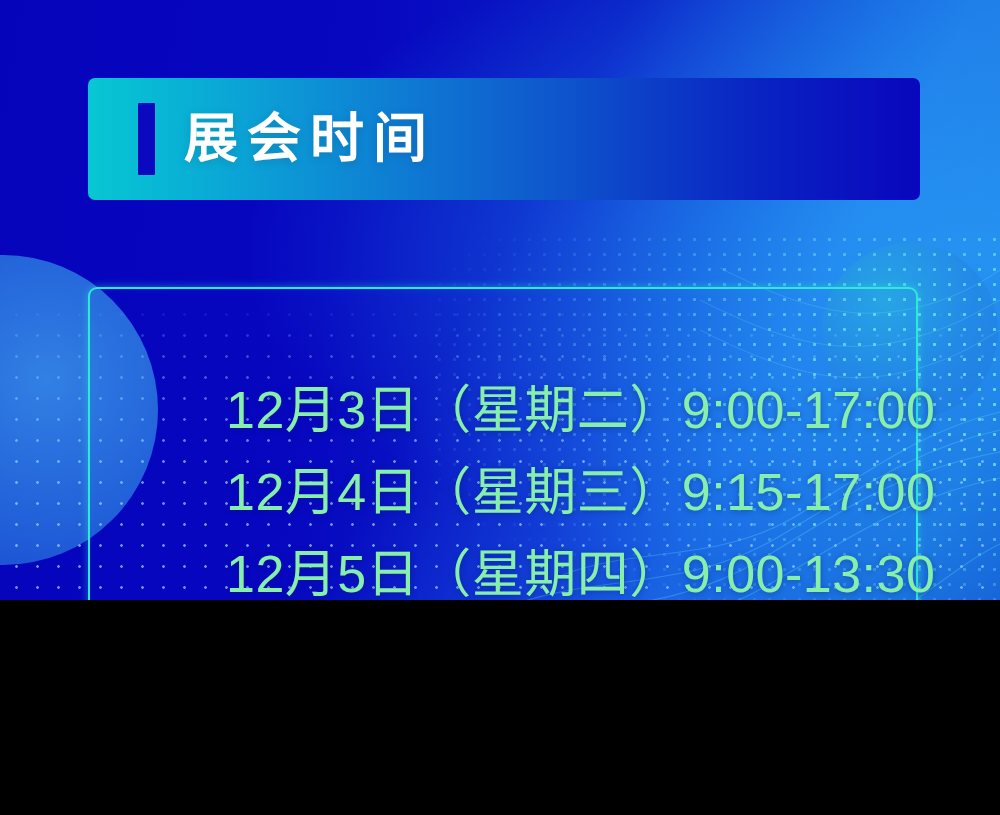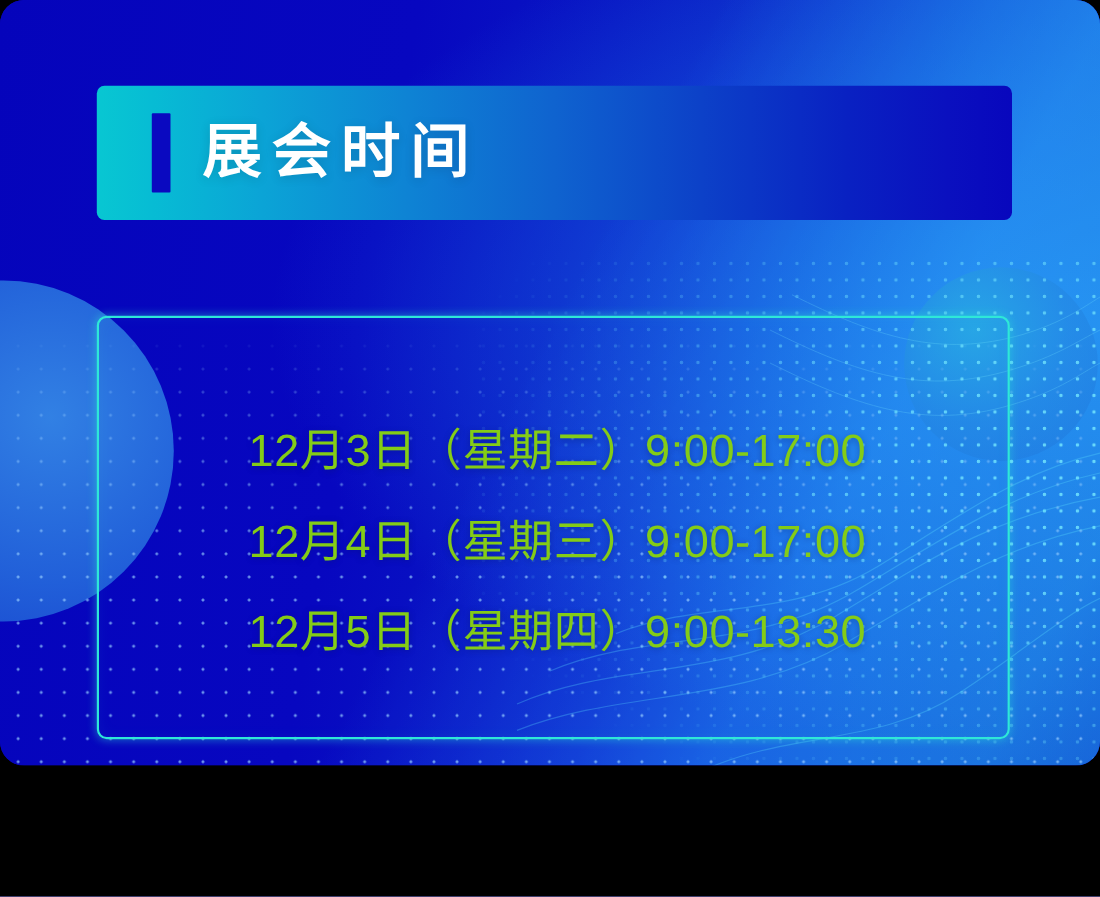--- a/index.html
+++ b/index.html
@@ -4,26 +4,25 @@
 <title>展会时间</title>
 <style>
   html, body {
     margin: 0;
     padding: 0;
     background: #000;
   }
   #poster {
     position: relative;
     width: 1000px;
-    height: 696px;
+    height: 600px;
     overflow: hidden;
     font-family: "Liberation Sans", "DejaVu Sans", sans-serif;
     background: #0606bd;
     user-select: none;
-    border-radius: 22px;
   }
 
   
   .bg-base {
     position: absolute;
     inset: 0;
     background:
       radial-gradient(130% 100% at 100% 42%, #1a73e8 0%, rgba(26,115,232,0) 58%),
       linear-gradient(100deg, #0504bb 0%, #0707c0 34%, #0a1fc6 58%, #0f47cf 80%, #1257cf 100%);
   }
@@ -152,22 +151,22 @@
   }
 
   
   .schedule {
     position: absolute;
     left: 226px;
     top: 369px;
     width: 560px;
   }
   .schedule-line {
-    color: #84cc16;
-    font-size: 41px;
+    color: #86efac;
+    font-size: 52px;
     font-weight: 400;
     line-height: 82px;
     white-space: nowrap;
     letter-spacing: 0.5px;
     text-shadow: 0 1px 6px rgba(0,20,90,0.35);
   }
 </style>
 </head>
 <body>
 
@@ -199,17 +198,17 @@
 
   <div class="title-banner">
     <div class="title-accent"></div>
     <div class="title-text">展会时间</div>
   </div>
 
   <div class="content-frame"></div>
 
   <div class="schedule">
     <div class="schedule-line">12月3日（星期二）9:00-17:00</div>
-    <div class="schedule-line">12月4日（星期三）9:00-17:00</div>
+    <div class="schedule-line">12月4日（星期三）9:15-17:00</div>
     <div class="schedule-line">12月5日（星期四）9:00-13:30</div>
   </div>
 
 </div>
 
 </body></html>

